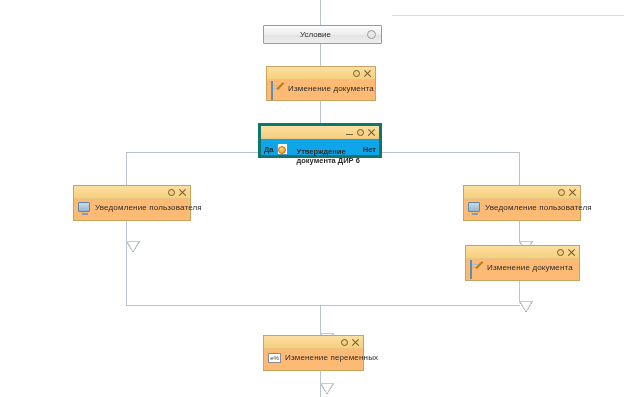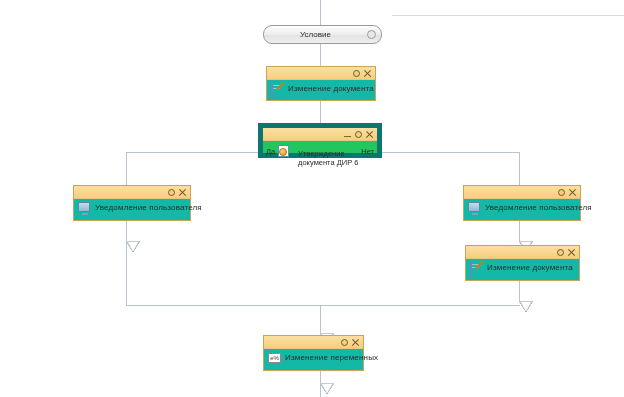--- a/index.html
+++ b/index.html
@@ -64,21 +64,21 @@
     width: 0;
     height: 0;
     border-left: 5px solid transparent;
     border-right: 5px solid transparent;
     border-top: 9px solid #ffffff;
   }
 
   
   .node {
     position: absolute;
-    background: #14b8a6;
+    background: #fdba74;
     border: 1px solid #c8a35c;
     box-sizing: border-box;
   }
   .node-header {
     height: 13px;
     background: linear-gradient(to bottom, #fbdfa2 0%, #f6cf7e 100%);
     border-bottom: 1px solid #e7c583;
     display: flex;
     align-items: center;
     justify-content: flex-end;
@@ -229,21 +229,21 @@
     color: #3a3a3a;
     font-family: "Liberation Sans", sans-serif;
     overflow: hidden;
   }
 
   
   .cond-node {
     position: absolute;
     background: linear-gradient(to bottom, #fdfdfd 0%, #ededed 50%, #e2e2e2 51%, #efefef 100%);
     border: 1px solid #9a9a9a;
-    border-radius: 9px;
+    border-radius: 1px;
     box-sizing: border-box;
     display: flex;
     align-items: center;
     box-shadow: inset 0 1px 0 #ffffff;
   }
   .cond-label {
     flex: 1 1 auto;
     text-align: center;
     font-size: 8px;
     color: #2b2b2b;
@@ -256,23 +256,24 @@
     border-radius: 50%;
     border: 1.6px solid #9c9c9c;
     box-sizing: border-box;
     background: #e8e8e8;
     flex: 0 0 auto;
   }
 
   
   .dec-node {
     position: absolute;
-    background: #22c55e;
-    border: 5px solid #0f766e;
-    box-sizing: border-box;
+    background: #0ea5e9;
+    border: 3px solid #0f766e;
+    box-sizing: border-box;
+    font-weight: bold;
   }
   .dec-body {
     display: flex;
     align-items: center;
     padding: 1px 3px 2px 3px;
     box-sizing: border-box;
     height: 21px;
   }
   .dec-branch {
     font-size: 7.5px;

